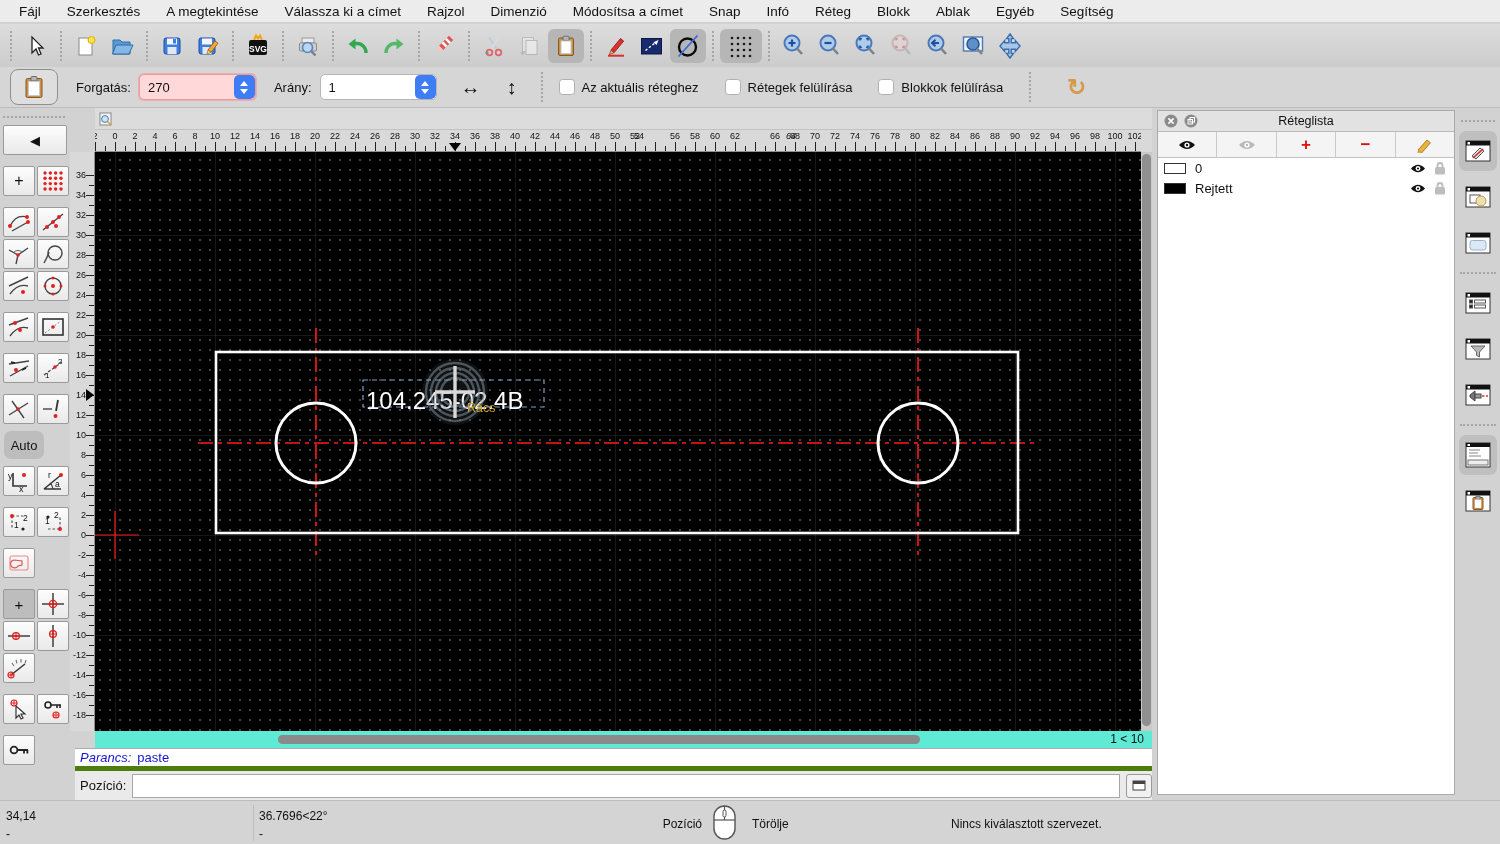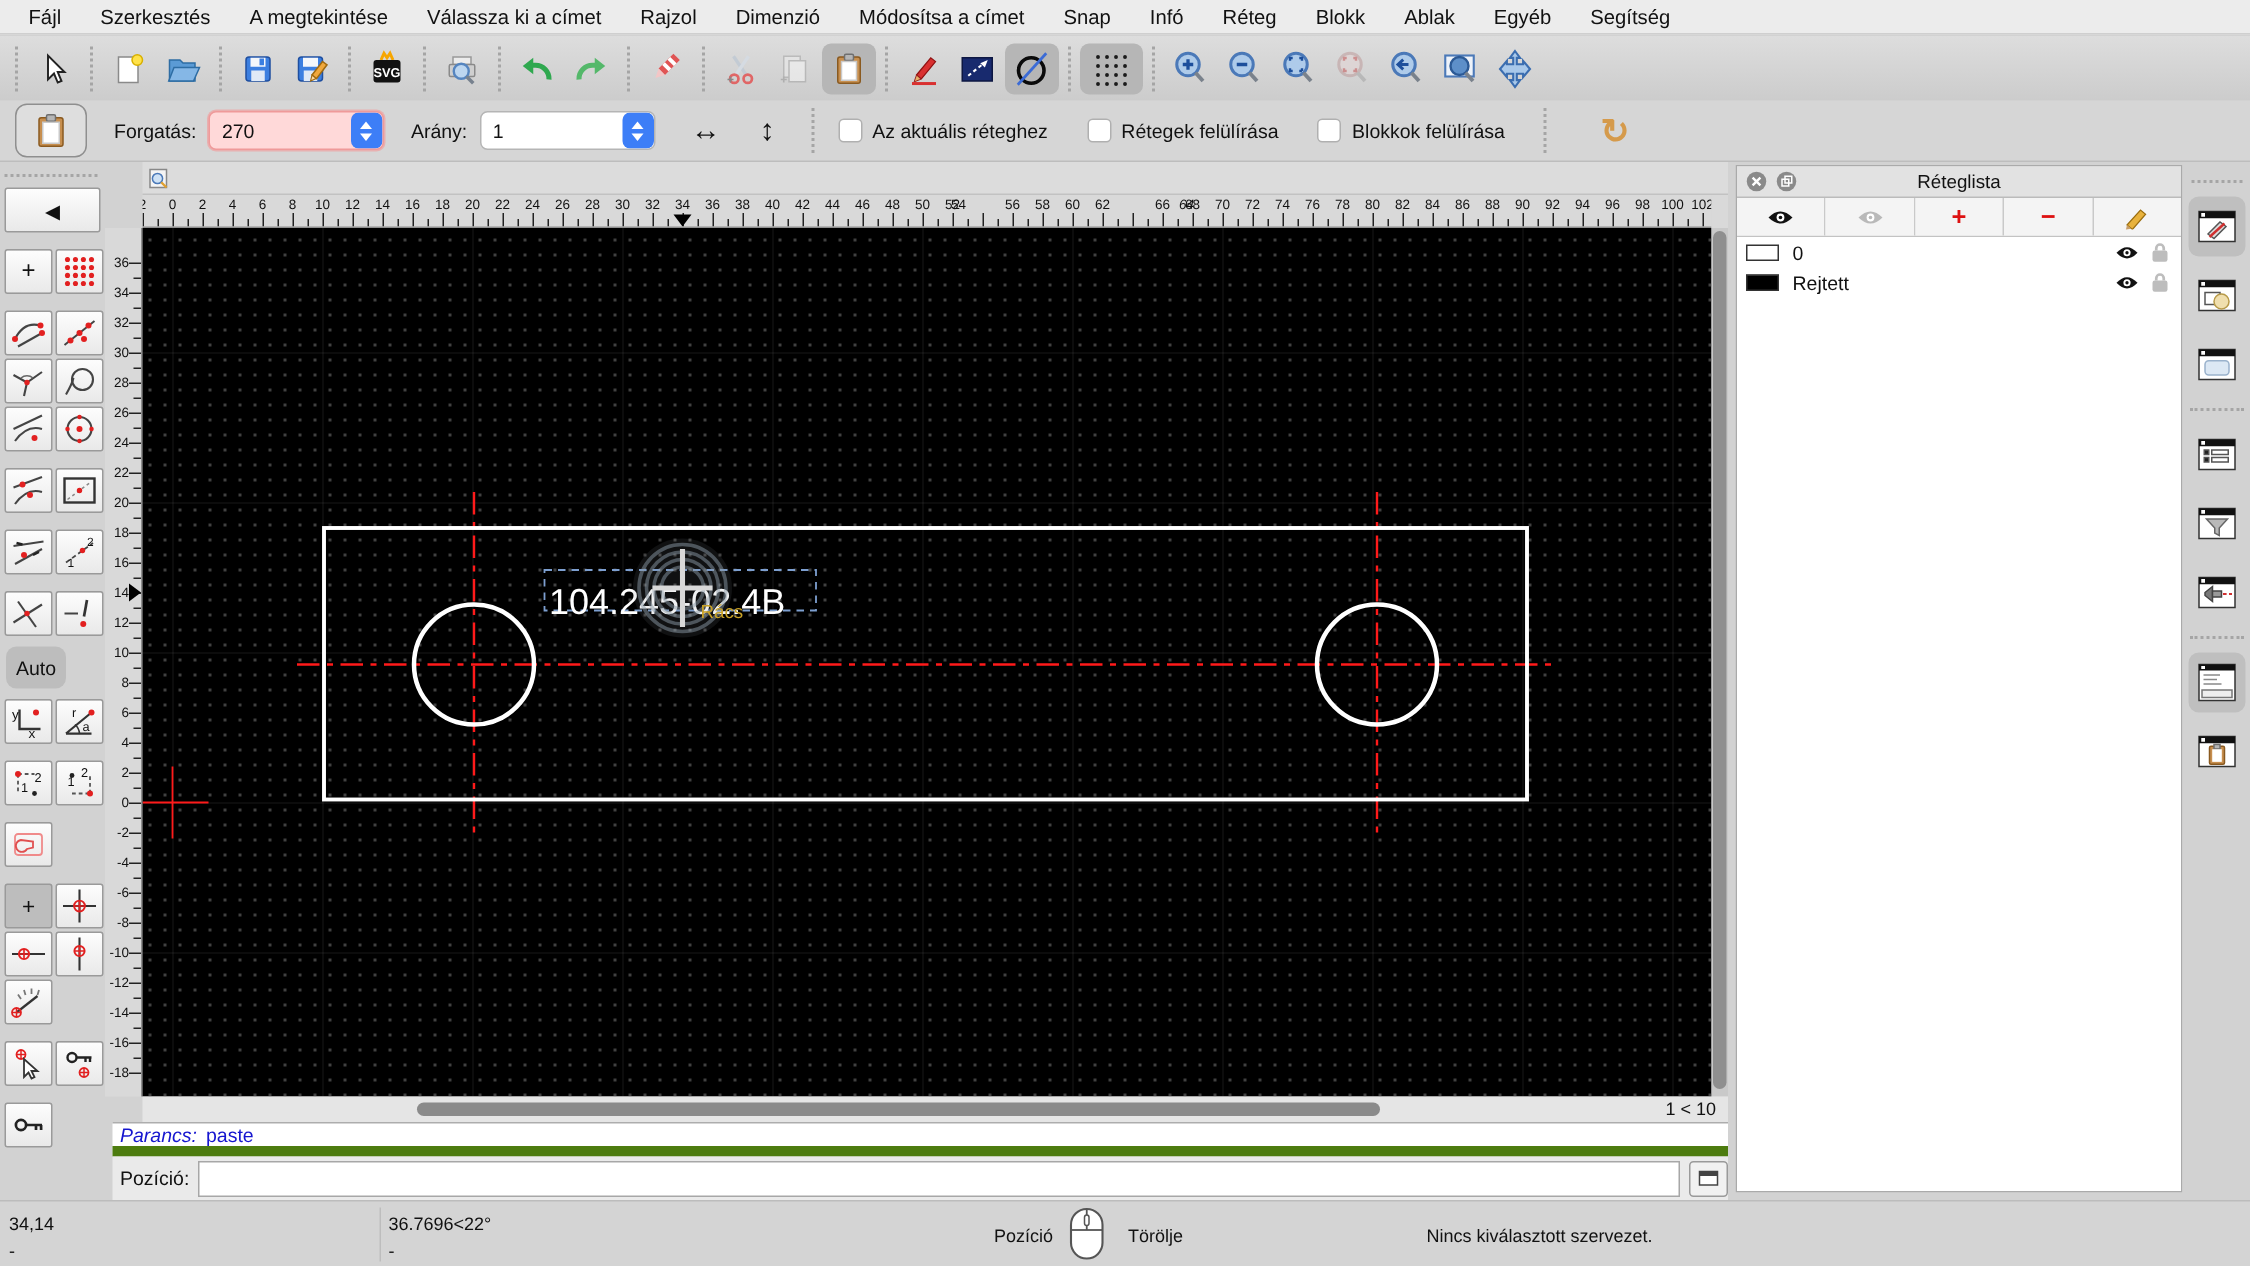--- a/index.html
+++ b/index.html
@@ -67,26 +67,26 @@
   .vruler .tick{position:absolute;right:0;height:1px;background:#222;}
   .canvas{position:absolute;left:95px;top:152px;width:1046px;height:579px;background:#000;
           background-image:
             linear-gradient(rgba(255,255,255,.09) 1px,transparent 1px),
             linear-gradient(90deg,rgba(255,255,255,.09) 1px,transparent 1px),
             radial-gradient(circle,#414141 1px,transparent 1.3px);
           background-size:100px 100px,100px 100px,10px 10px;
           background-position:20px 83px,20px 83px,0px 3px;overflow:hidden;}
   .vscroll{position:absolute;left:1141px;top:152px;width:11px;height:579px;background:#c9c9c9;}
   .vscroll .thumb{position:absolute;left:1px;top:2px;width:9px;height:572px;background:#8f8f8f;border-radius:5px;}
-  .hscrollrow{position:absolute;left:95px;top:731px;width:1057px;height:17px;background:#e5e5e5;}
+  .hscrollrow{position:absolute;left:95px;top:731px;width:1057px;height:17px;background:#5eead4;}
   .hscrollrow .thumb{position:absolute;left:183px;top:4px;width:642px;height:9px;background:#8a8a8a;border-radius:5px;}
   .overflow-ind{position:absolute;right:8px;top:1px;font-size:12px;color:#111;}
   
   .cmdhist{position:absolute;left:75px;top:748px;width:1077px;height:23px;background:#fff;
-           border-top:1px solid #adadad;border-bottom:7px solid #4d7c0f;display:flex;
+           border-top:1px solid #adadad;border-bottom:5px solid #4d7c0f;display:flex;
            align-items:center;font-size:13px;box-sizing:border-box;padding-left:5px;color:#1515cf;}
   .cmdhist .k{font-style:italic;margin-right:6px;}
   .posrow{position:absolute;left:75px;top:771px;width:1077px;height:29px;background:#eaeaea;
           display:flex;align-items:center;font-size:13px;box-sizing:border-box;padding-left:5px;}
   .posrow input{width:992px;height:20px;border:1px solid #a7a7a7;margin-left:6px;background:#fff;
           font-family:"Liberation Sans",sans-serif;font-size:13px;}
   .posrow .kb{width:24px;height:22px;border:1px solid #9a9a9a;background:#f1f1f1;margin-left:6px;
           display:flex;align-items:center;justify-content:center;border-radius:3px;}
   
   .lpanel{position:absolute;left:1157px;top:110px;width:298px;height:685px;background:#fff;

